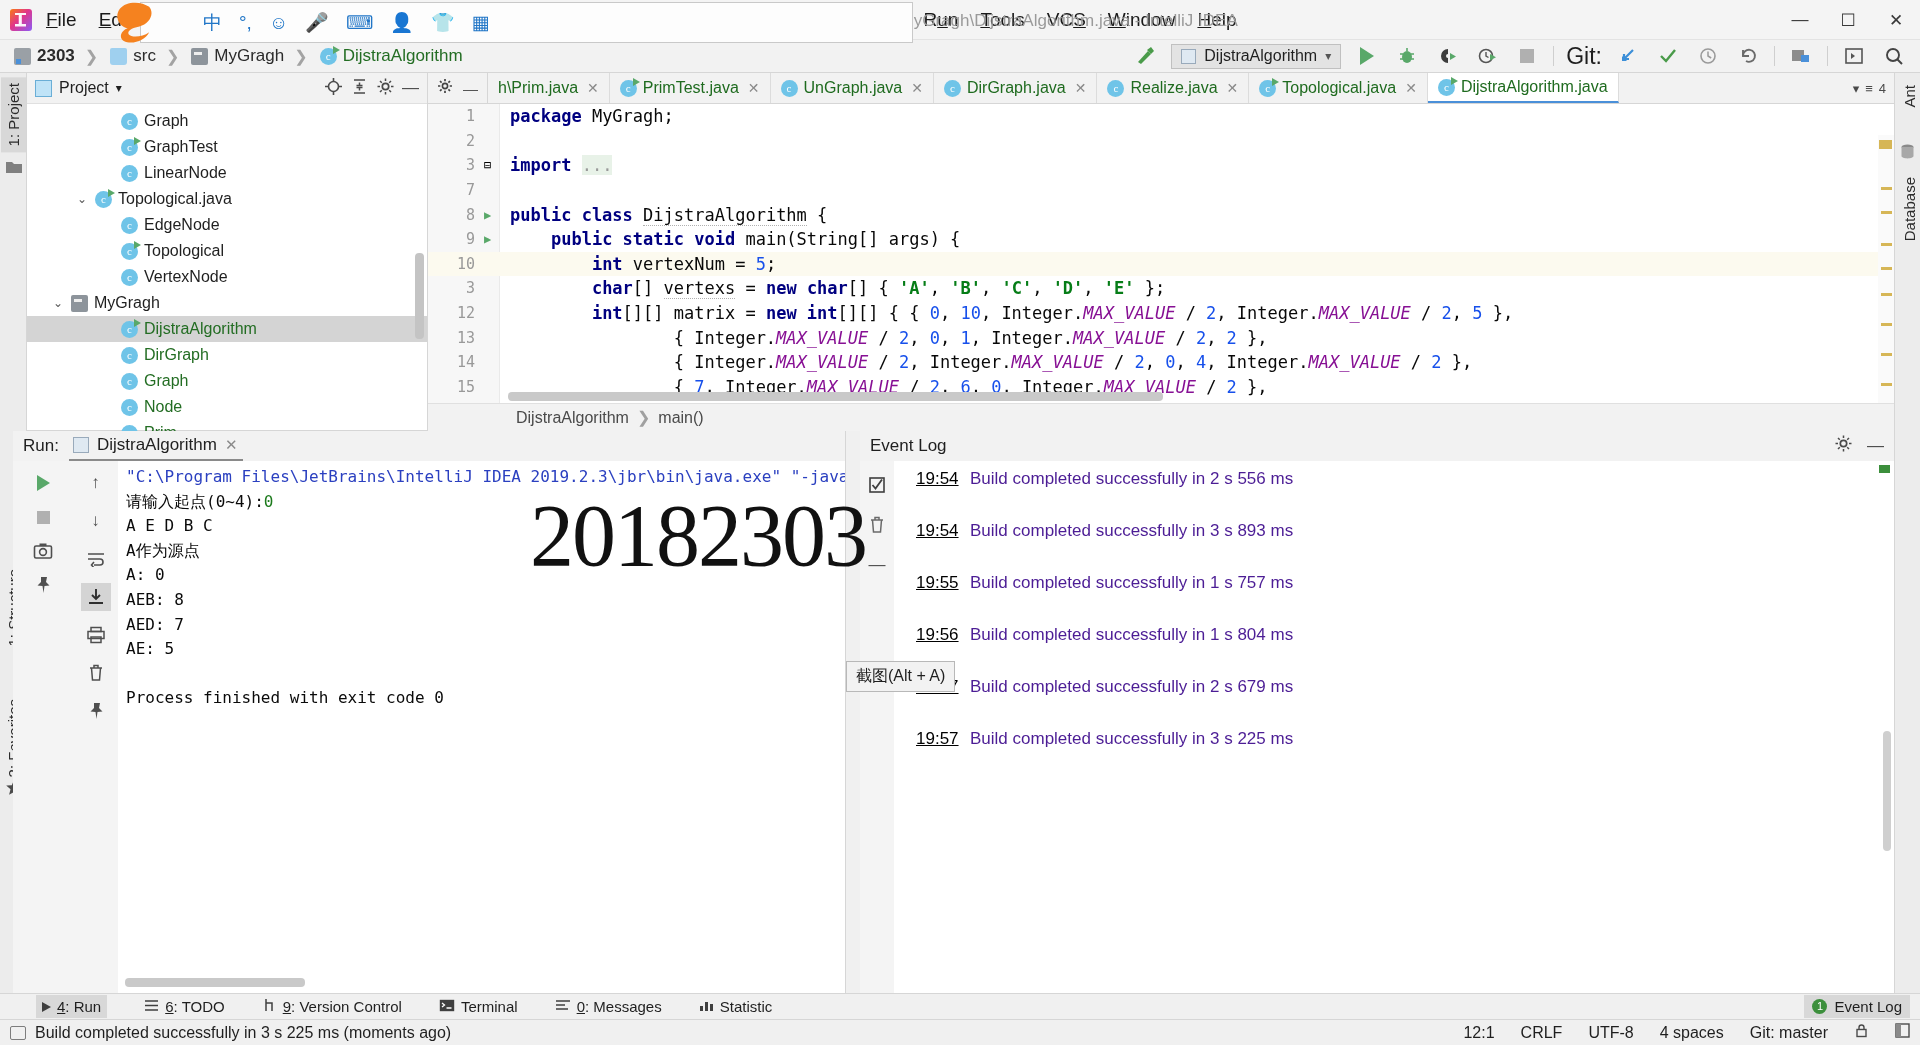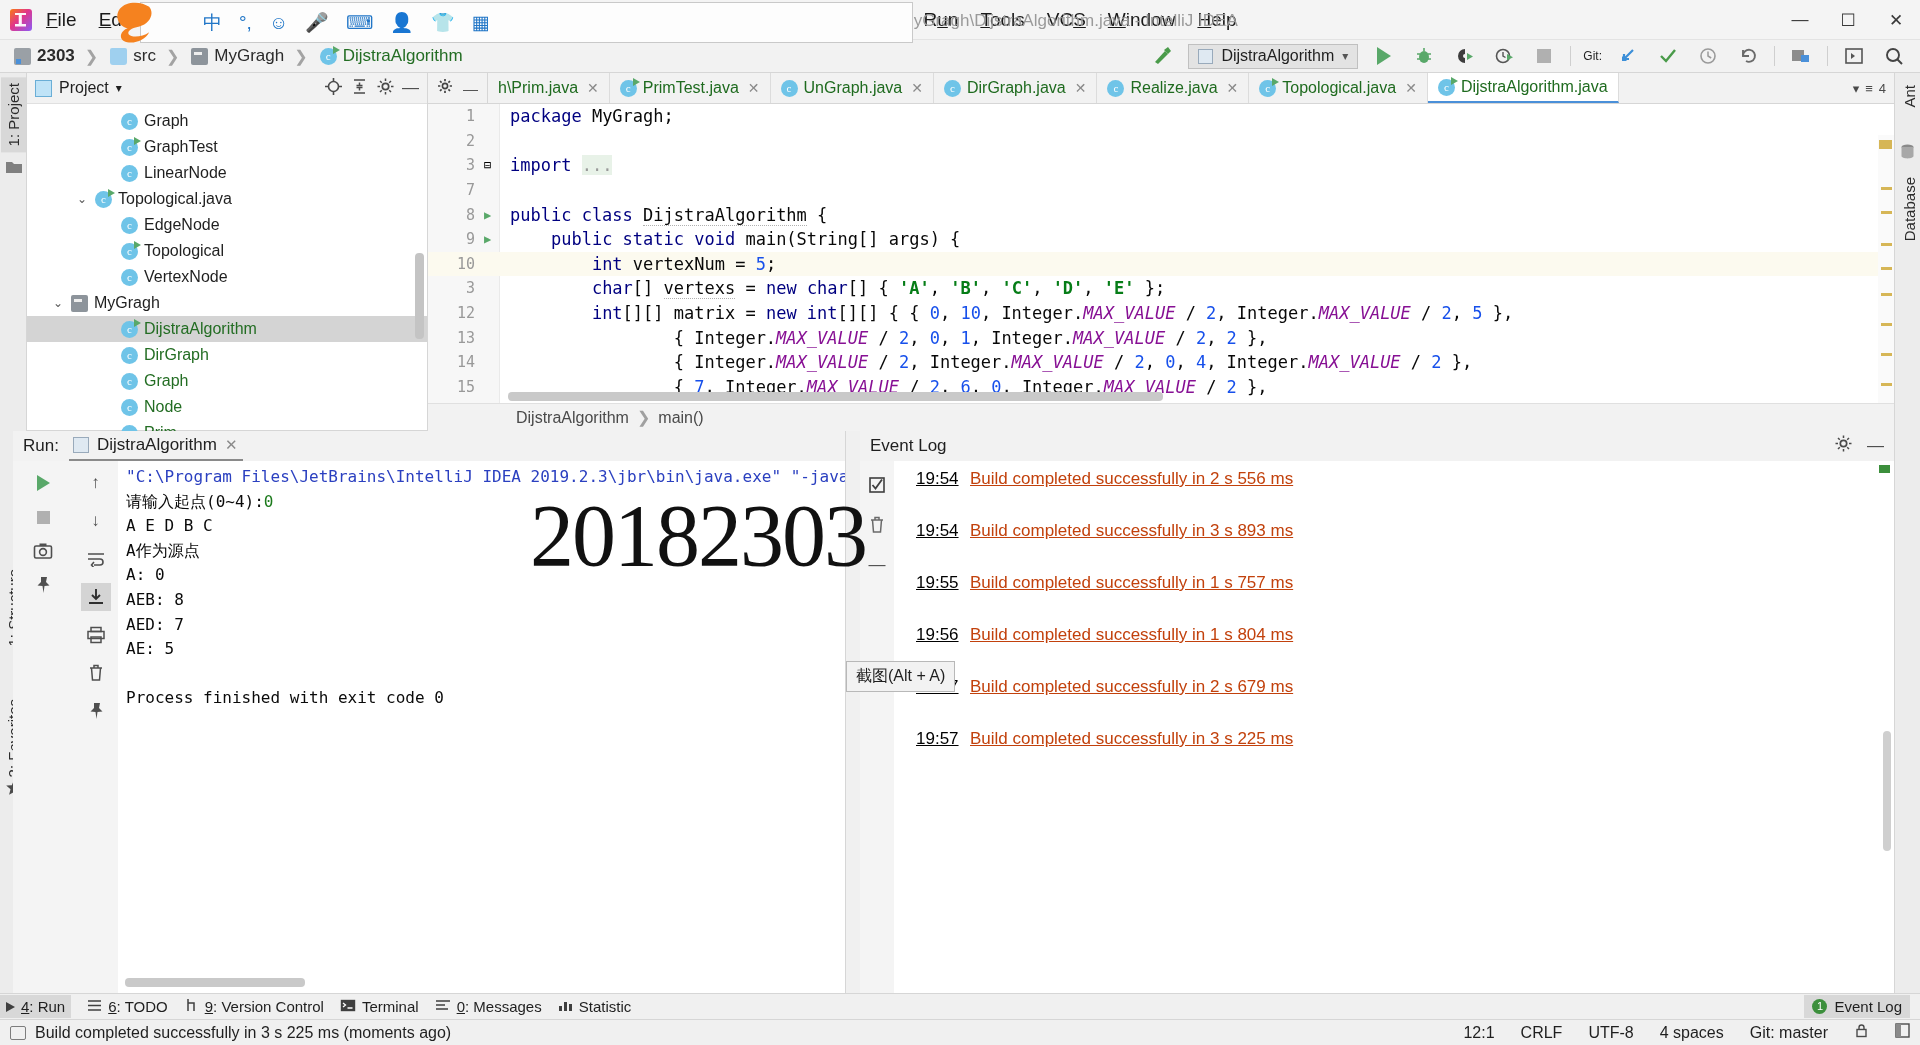--- a/index.html
+++ b/index.html
@@ -74,21 +74,21 @@
   .runcfg {
     display: flex; align-items: center; gap: 8px; height: 25px; padding: 0 9px;
     background: #e3e3e3; border: 1px solid #c0c0c0; font-size: 16px; color: #1f1f1f;
   }
   .runcfg .boxico { width: 15px; height: 15px; background: #dfe9f2; border: 1px solid #9ab; }
   .tbtn { width: 28px; height: 26px; display:flex; align-items:center; justify-content:center; font-size: 17px; color: #4b4b4b; }
   .green { color: #59a869; }
   .play-tri { width:0;height:0;border-left: 14px solid #59a869; border-top: 9px solid transparent; border-bottom: 9px solid transparent; }
   .stop-sq { width: 14px; height: 14px; background: #b0b0b0; }
   .vsep { width: 1px; height: 20px; background: #cfcfcf; }
-  .gitlabel { font-size: 12px; color: #1f1f1f; }
+  .gitlabel { font-size: 23px; color: #1f1f1f; }
 
   
   .leftstrip {
     position: absolute; left: 0; top: 73px; width: 27px; bottom: 52px;
     background: #ececec; border-right: 1px solid #d6d6d6;
   }
   .vtab {
     position: absolute; left: 1px; writing-mode: vertical-rl; transform: rotate(180deg);
     font-size: 15px; color: #2b2b2b; padding: 6px 4px; white-space: nowrap;
   }
@@ -136,21 +136,21 @@
   .gutter {
     position: absolute; left: 0; top: 0; width: 72px; height: 100%;
     background: #f7f7f7; border-right: 1px solid #eaeaea;
   }
   .code-lines { position: absolute; left: 0; top: 0; right: 0; font-family: "DejaVu Sans Mono", monospace; font-size: 17px; }
   .cline { height: 24.6px; display: flex; align-items: center; white-space: pre; }
   .cline.hl { background: #fcfaef; }
   .lnum { width: 47px; text-align: right; color: #999; font-size: 15px; flex: none; }
   .gutmark { width: 25px; text-align: center; flex: none; font-size: 12px; }
   .ctext { padding-left: 10px; color: #080808; }
-  .kw { color: #000080; font-weight: normal; }
+  .kw { color: #000080; font-weight: bold; }
   .num { color: #1750eb; }
   .str { color: #067d17; font-weight: bold; }
   .fld { color: #871094; font-style: italic; }
   .fold { color: #999; }
   .warn-underline { text-decoration: none; border-bottom: 1px dotted #b0b0b0; }
   .breadcrumb-bar {
     position: absolute; left: 0; right: 0; bottom: 0; height: 28px; background: #f2f2f2;
     border-top: 1px solid #e0e0e0; display: flex; align-items: center; padding-left: 88px;
     gap: 8px; font-size: 16px; color: #4a4a4a;
   }
@@ -183,31 +183,31 @@
   }
   .console-hscroll { position:absolute; left:112px; bottom:6px; width: 180px; height: 9px; background: #c9c9c9; border-radius:4px; }
 
   
   .log-panel { position: absolute; left: 860px; top: 431px; right: 26px; bottom: 52px; background: #fff; }
   .log-header { height: 30px; background: #f2f2f2; display: flex; align-items: center; padding: 0 10px; font-size: 17px; color: #1f1f1f; }
   .log-side { position: absolute; left: 0; top: 30px; width: 34px; bottom: 0; background: #f4f4f4; display:flex; flex-direction:column; align-items:center; gap: 12px; padding-top: 10px; }
   .log-body { position: absolute; left: 34px; top: 30px; right: 0; bottom: 0; padding: 8px 0 0 22px; overflow: hidden; }
   .log-row { height: 52px; display: flex; align-items: flex-start; gap: 12px; font-size: 17px; }
   .log-time { color: #000000; width: 42px; flex: none; text-decoration: underline; }
-  .log-msg { color: #c2410c; text-decoration: underline; }
+  .log-msg { color: #4c1d95; }
   .log-scroll { position:absolute; right: 3px; top: 300px; width: 8px; height: 120px; background: #cfcfcf; border-radius: 4px; }
   .tooltip {
     position: absolute; left: 846px; top: 661px; background: #f2f2f2; border: 1px solid #b8b8b8;
     padding: 4px 9px; font-size: 16px; color: #1f1f1f; z-index: 30;
   }
 
   
   .toolwin-bar {
     position: absolute; left: 0; right: 0; bottom: 26px; height: 26px; background: #f0f0f0;
-    border-top: 1px solid #d6d6d6; display: flex; align-items: center; gap: 16px; font-size: 15px; color: #1f1f1f;
+    border-top: 1px solid #d6d6d6; display: flex; align-items: center; gap: 37px; padding-left: 36px; font-size: 15px; color: #1f1f1f;
   }
   .twb { display: flex; align-items: center; gap: 6px; }
   .twb u { text-decoration: underline; }
   .twb.sel { background: #d8d8d8; padding: 3px 6px; }
   .toolwin-right { margin-left: auto; padding-right: 10px; display: flex; align-items: center; }
   .badge-log { display:flex; align-items:center; gap:7px; background:#d8d8d8; padding: 3px 8px; }
   .badge-dot { width: 15px; height: 15px; border-radius: 50%; background: #3c8f3c; color: #fff; font-size: 11px; text-align: center; line-height: 15px; }
   .statusbar {
     position: absolute; left: 0; right: 0; bottom: 0; height: 26px; background: #f0f0f0;
     border-top: 1px solid #d6d6d6; display: flex; align-items: center; padding: 0 10px; font-size: 16px; color: #1f1f1f;

